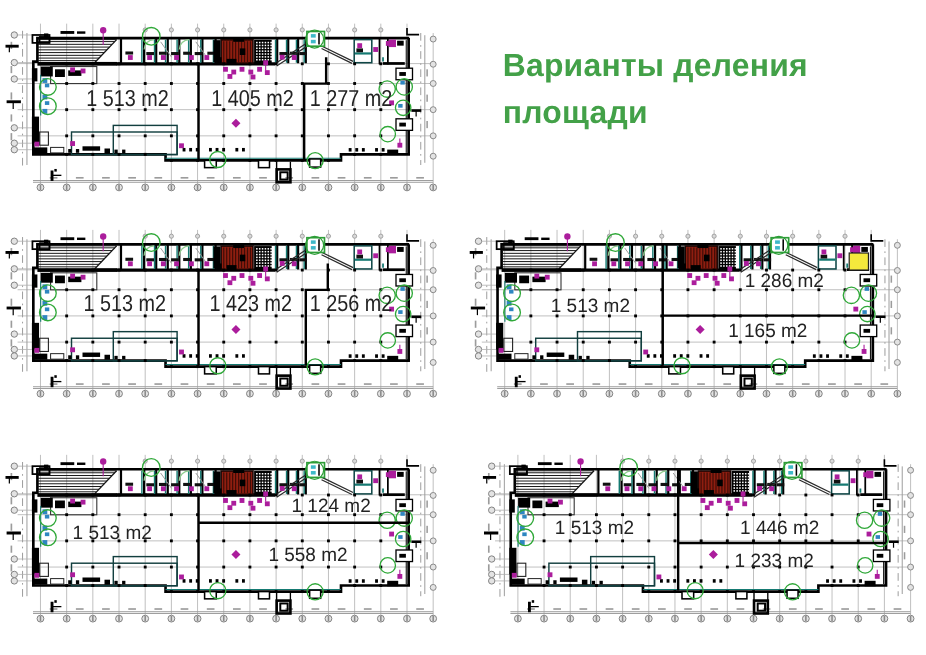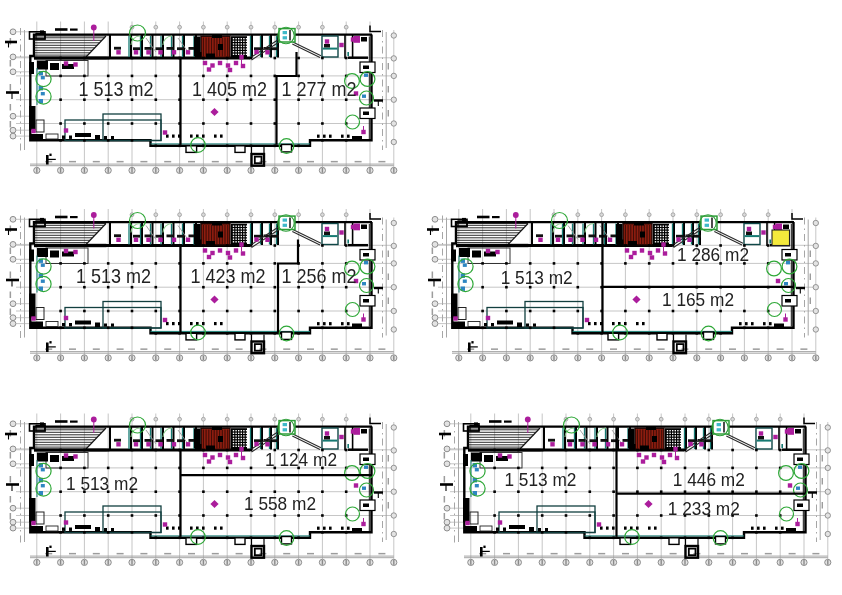--- a/index.html
+++ b/index.html
@@ -1,20 +1,21 @@
 <!DOCTYPE html>
 <html><head><meta charset="utf-8"><title>Варианты деления площади</title>
 <style>
 html,body{margin:0;padding:0;background:#fff;}
 #sheet{position:relative;width:842px;height:595px;background:#fff;overflow:hidden;}
 svg text{font-family:"Liberation Sans",sans-serif;}
 .title{position:absolute;left:457px;top:39px;width:340px;font-family:"Liberation Sans",sans-serif;font-weight:bold;font-size:29px;line-height:42.5px;color:#43a148;letter-spacing:0.2px;}
 </style></head><body>
 <div id="sheet">
 
+<div class="title">Варианты деления площади</div>
 
 <svg width="842" height="595" viewBox="0 0 842 595" style="position:absolute;left:0;top:0;">
 <defs>
         <g id="bp">
 
 <g stroke="#adadad" stroke-width="0.7">
             <line x1="36.8" y1="21.5" x2="36.8" y2="167"></line>
             <line x1="60.6" y1="21.5" x2="60.6" y2="167"></line>
             <line x1="84.4" y1="21.5" x2="84.4" y2="167"></line>
             <line x1="108.2" y1="21.5" x2="108.2" y2="167"></line>

